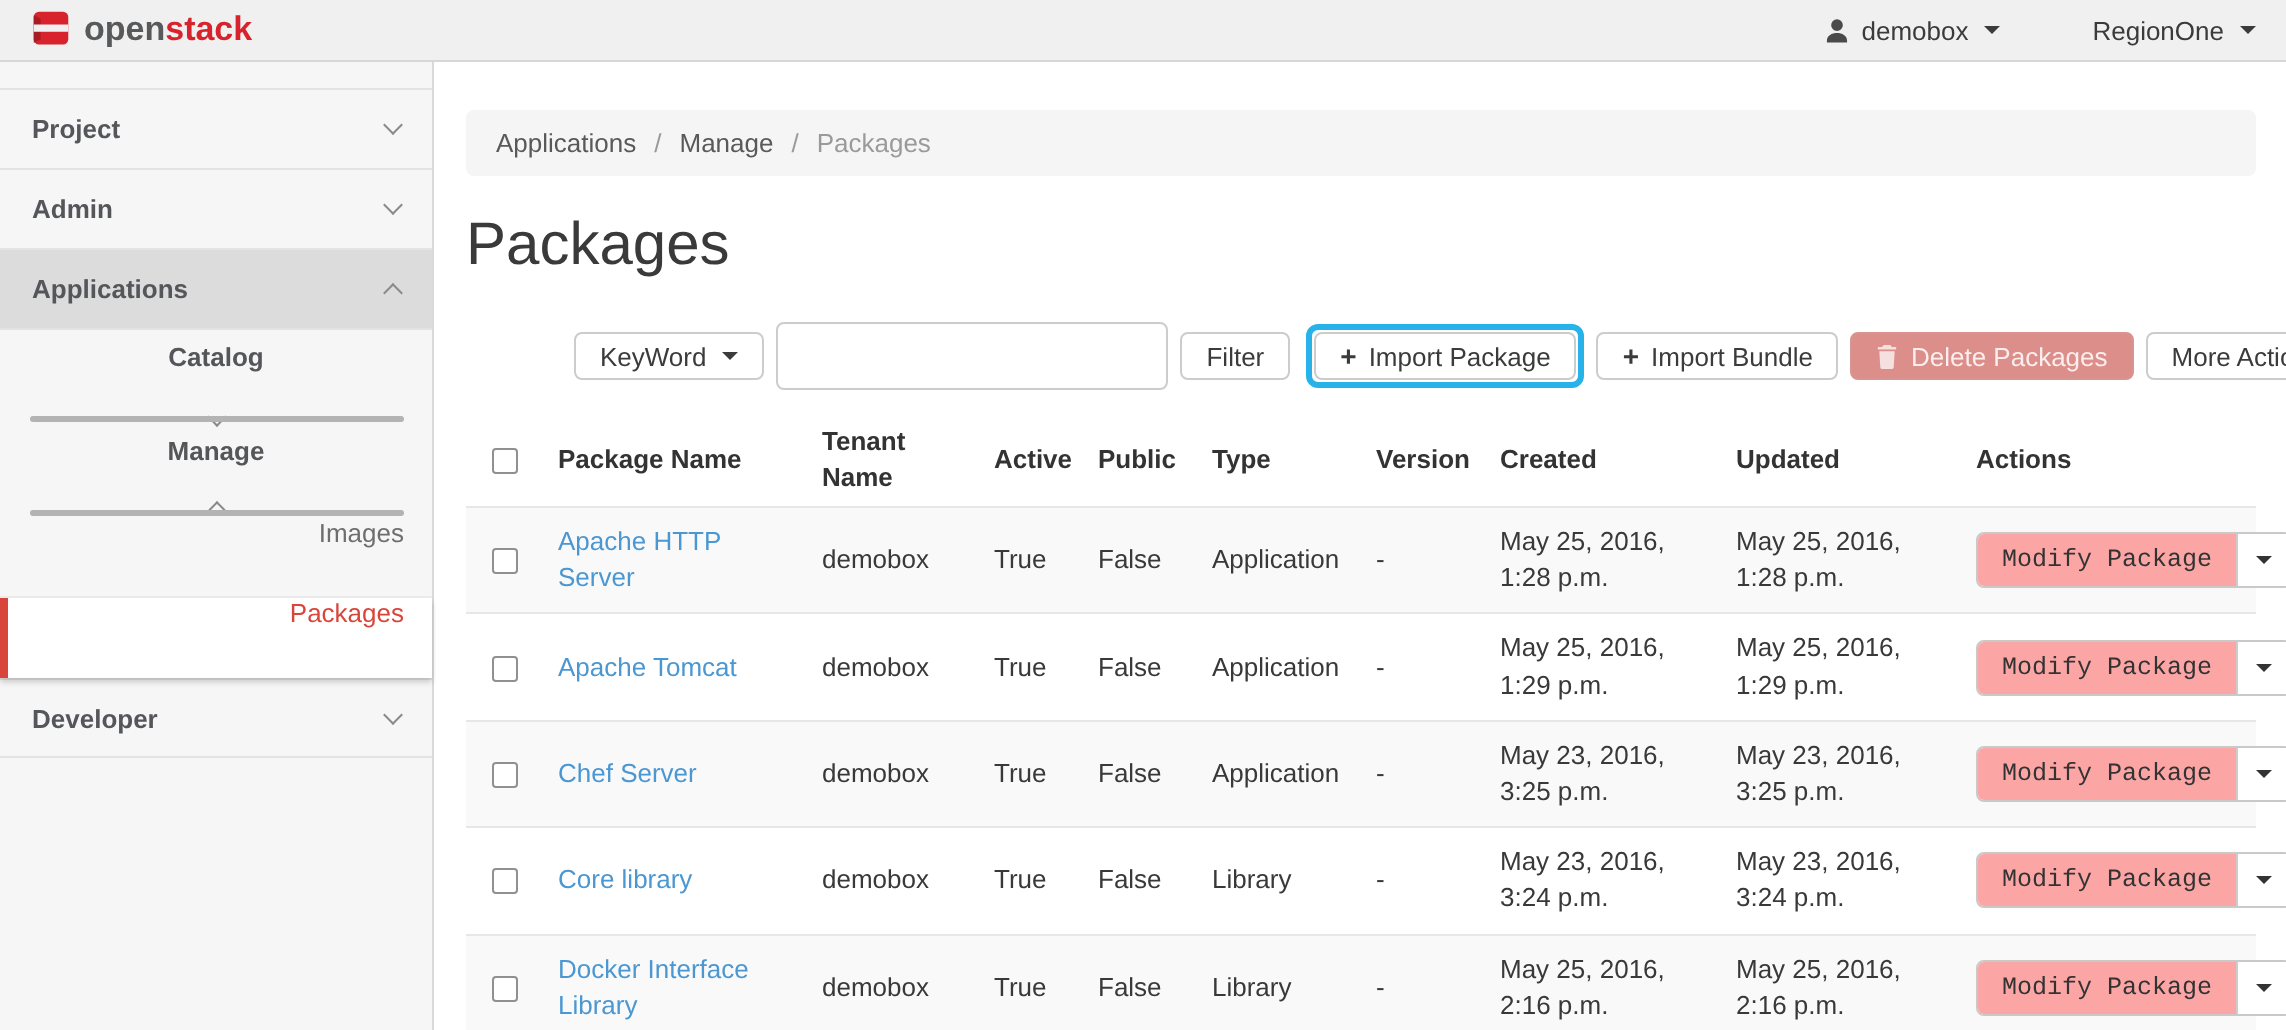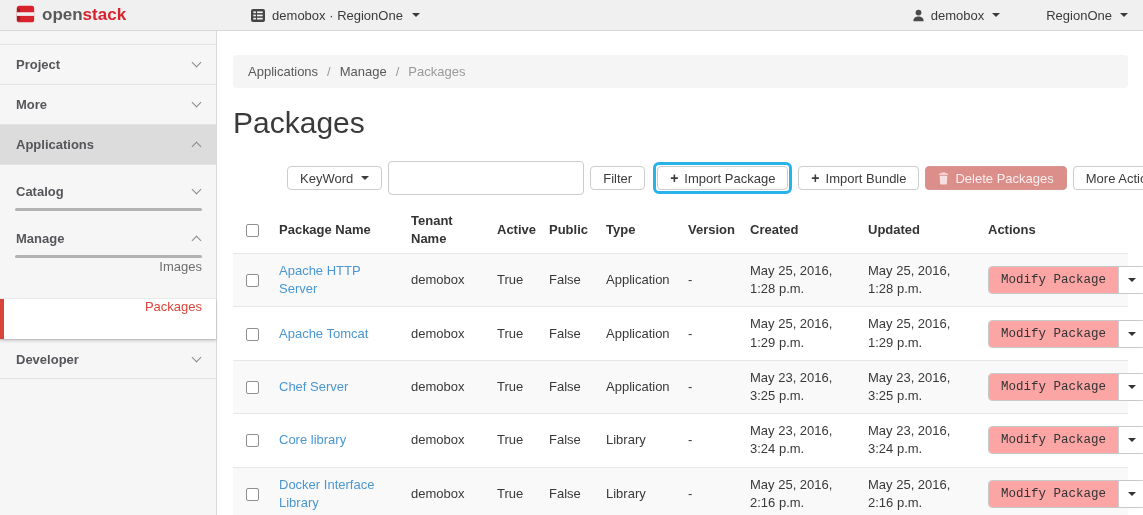--- a/index.html
+++ b/index.html
@@ -23,21 +23,21 @@
     border-top:4px solid #3b3b3b; display:inline-block; margin-left:2px; }
 
   
   .sidebar { position:absolute; top:31px; left:0; width:217px; bottom:0;
     background:#f6f6f6; border-right:1px solid #d9d9d9; font-size:13px; }
   .sb-spacer { height:14px; border-bottom:1px solid #e3e3e3; }
   .sb-item { height:40px; display:flex; align-items:center; justify-content:space-between;
     padding:0 16px; border-bottom:1px solid #e3e3e3; font-weight:700; color:#55565a; cursor:pointer; }
   .sb-item.applications { background:#dcdcdc; }
   .sb-sub { height:47px; display:flex; align-items:center; justify-content:space-between;
-    padding:6px 16px 0 16px; font-weight:700; color:#55565a; position:relative; cursor:pointer; }
+    padding:6px 16px 0 16px; font-weight:700; color:#55565a; position:relative; cursor:pointer;flex-direction:column; }
   .sb-sub::after { content:""; position:absolute; left:15px; right:14px; bottom:1px; height:3px;
     background:#b3b3b3; border-radius:2px; }
   .sb-leaf { height:40px; display:flex; justify-content:flex-end;
     padding:0 14px; color:#6e6e6e; border-bottom:1px solid #ececec; cursor:pointer; }
   .sb-leaf.selected { background:#fff; color:#d9453a; border-bottom:none; position:relative;
     box-shadow:0 2px 3px rgba(0,0,0,.18); }
   .sb-leaf.selected::before { content:""; position:absolute; left:0; top:0; bottom:0; width:4px; background:#d9453a; }
   .chev { width:7px; height:7px; border-right:1.6px solid #8a8a8a; border-bottom:1.6px solid #8a8a8a;
     display:inline-block; }
   .chev.down { transform:rotate(45deg); margin-top:-4px; }
@@ -92,35 +92,20 @@
       <svg width="21" height="19" viewBox="0 0 24 22">
         <rect x="2" y="1" width="20" height="19" rx="3" fill="#d8222c"></rect>
         <path d="M2 3 L6 5 V17 L2 19 Z" fill="#a81b22"></path>
         <rect x="2" y="8.4" width="20" height="4.2" fill="#f0f0f0"></rect>
       </svg>
     </span>
     <span>
       <span class="b-open">open</span><span class="b-stack">stack</span>
     </span>
   </div>
-  <div class="ctx">
-    <span style="display:inline-flex;">
-      <svg width="14" height="13" viewBox="0 0 14 13">
-        <rect width="14" height="13" rx="2" fill="#454545"></rect>
-        <rect x="2.3" y="2.4" width="2.6" height="1.7" fill="#f0f0f0"></rect>
-          <rect x="6" y="2.4" width="5.7" height="1.7" fill="#f0f0f0"></rect>
-        <rect x="2.3" y="5.6" width="2.6" height="1.7" fill="#f0f0f0"></rect>
-          <rect x="6" y="5.6" width="5.7" height="1.7" fill="#f0f0f0"></rect>
-        <rect x="2.3" y="8.8" width="2.6" height="1.7" fill="#f0f0f0"></rect>
-          <rect x="6" y="8.8" width="5.7" height="1.7" fill="#f0f0f0"></rect>
-      </svg>
-    </span>
-    <span>demobox · RegionOne</span>
-    <span class="caret"></span>
-  </div>
   <div class="nav-right">
     <div class="nav-menu">
       <span style="display:inline-flex;">
         <svg width="13" height="13" viewBox="0 0 16 16">
           <path fill="#4a4a4a" d="M8 8a3.6 3.6 0 1 0 0-7.2A3.6 3.6 0 0 0 8 8zm0 1.2c-3.1 0-6.2 1.6-6.2 4.6V15h12.4v-1.2c0-3-3.1-4.6-6.2-4.6z"></path>
         </svg>
       </span>
       <span>demobox</span>
       <span class="caret"></span>
     </div>
@@ -132,21 +117,21 @@
 </header>
 
 <aside class="sidebar">
   <div class="sb-spacer"></div>
 
   <div class="sb-item">
     <span>Project</span>
     <span class="chev down"></span>
   </div>
   <div class="sb-item">
-    <span>More</span>
+    <span>Admin</span>
     <span class="chev down"></span>
   </div>
   <div class="sb-item applications">
     <span>Applications</span>
     <span class="chev up"></span>
   </div>
 
   <div class="sb-sub">
     <span>Catalog</span>
     <span class="chev down"></span>

